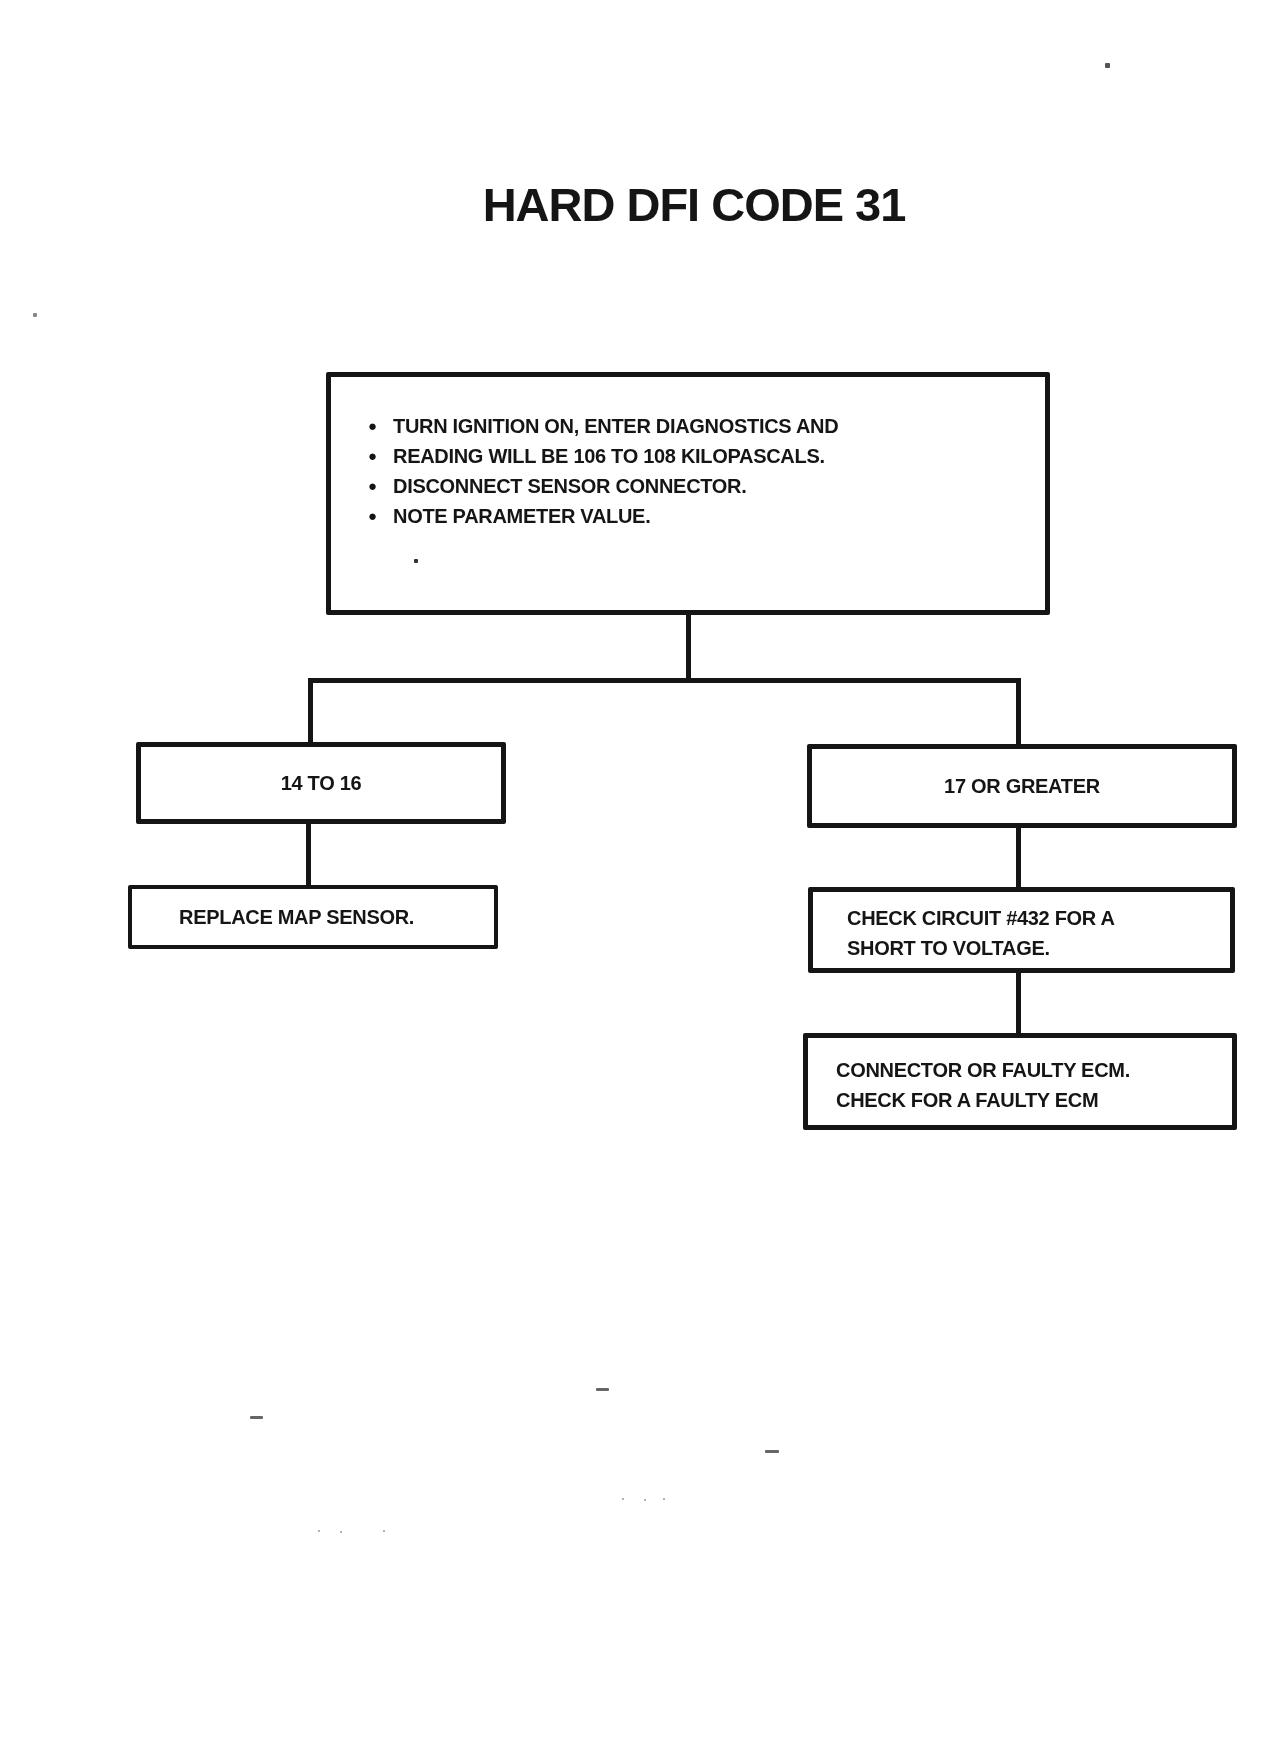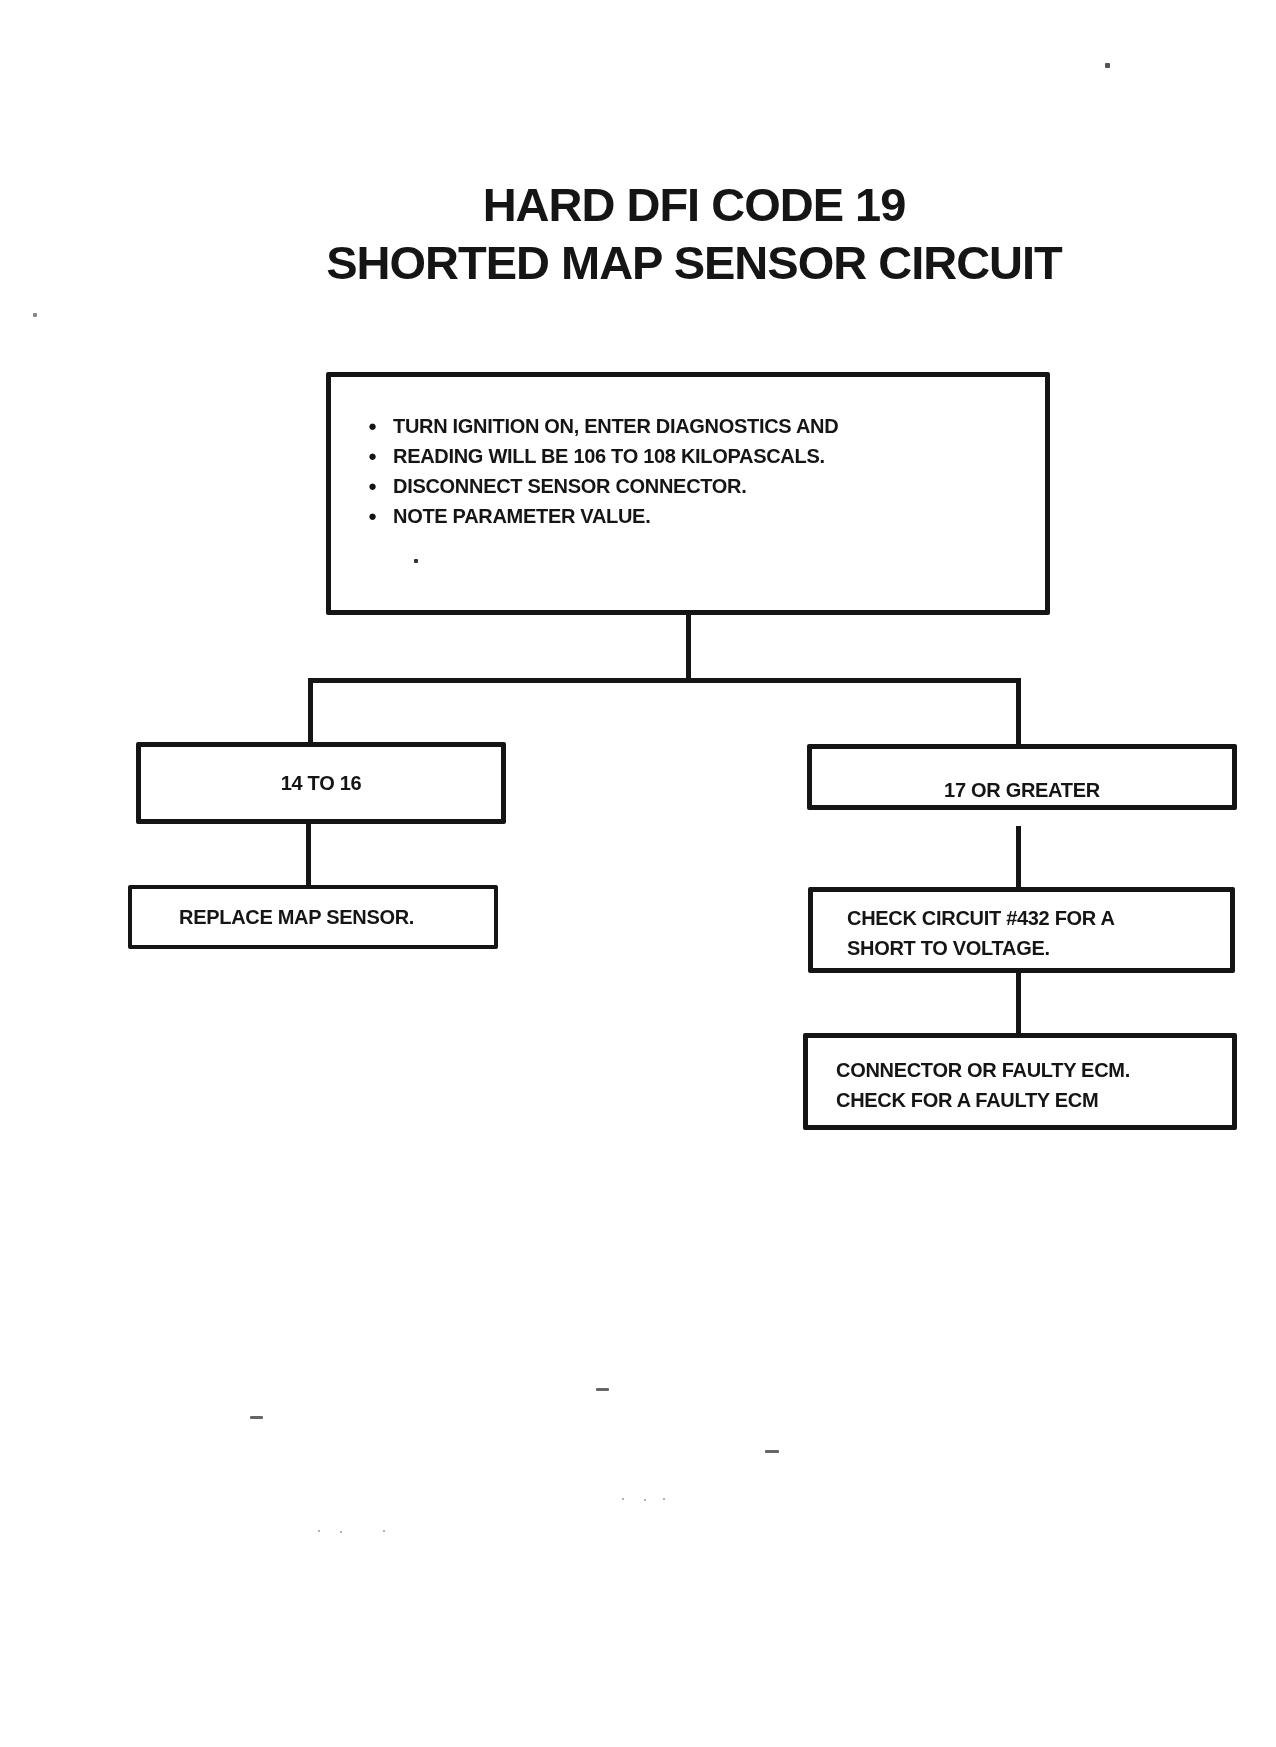--- a/index.html
+++ b/index.html
@@ -34,22 +34,21 @@
   .bullet-lines span:empty{display:none;}
   
   .line{background:#151515;}
   
   .mark{position:absolute;background:#666;border-radius:1px;}
 </style>
 </head>
 <body>
 
 <div class="abs title">
-  <span>HARD DFI CODE 19</span>
-  <span>SHORTED MAP SENSOR CIRCUIT</span>
+  <span>HARD DFI CODE 31</span>
 </div>
 
 <div class="abs fbox instructions">
   <ul class="bullets">
     <li class="bullet-row">
       <span class="bullet-mark">●</span>
       <span class="bullet-lines btext">
         <span>TURN IGNITION ON, ENTER DIAGNOSTICS AND</span>
       </span>
     </li>
@@ -85,21 +84,21 @@
 <div class="abs line" style="left:1016px;top:971px;width:5px;height:64px;"></div>
 
 <div class="abs fbox center-label btext" style="left:136px;top:742px;width:370px;height:82px;">
   <span>14 TO 16</span>
 </div>
 
 <div class="abs fbox vcenter-left btext" style="left:128px;top:885px;width:370px;height:64px;padding-left:47px;border-width:4px;">
   <span>REPLACE MAP SENSOR.</span>
 </div>
 
-<div class="abs fbox center-label btext" style="left:807px;top:744px;width:430px;height:66px;align-items:flex-end;">
+<div class="abs fbox center-label btext" style="left:807px;top:744px;width:430px;height:84px;">
   <span>17 OR GREATER</span>
 </div>
 
 <div class="abs fbox btext" style="left:808px;top:887px;width:427px;height:86px;padding:11px 12px 0 34px;">
   <span style="display:block">CHECK CIRCUIT #432 FOR A</span>
   <span style="display:block">SHORT TO VOLTAGE.</span>
 </div>
 
 <div class="abs fbox btext" style="left:803px;top:1033px;width:434px;height:97px;padding:17px 0 0 28px;">
   <span style="display:block">CONNECTOR OR FAULTY ECM.</span>

